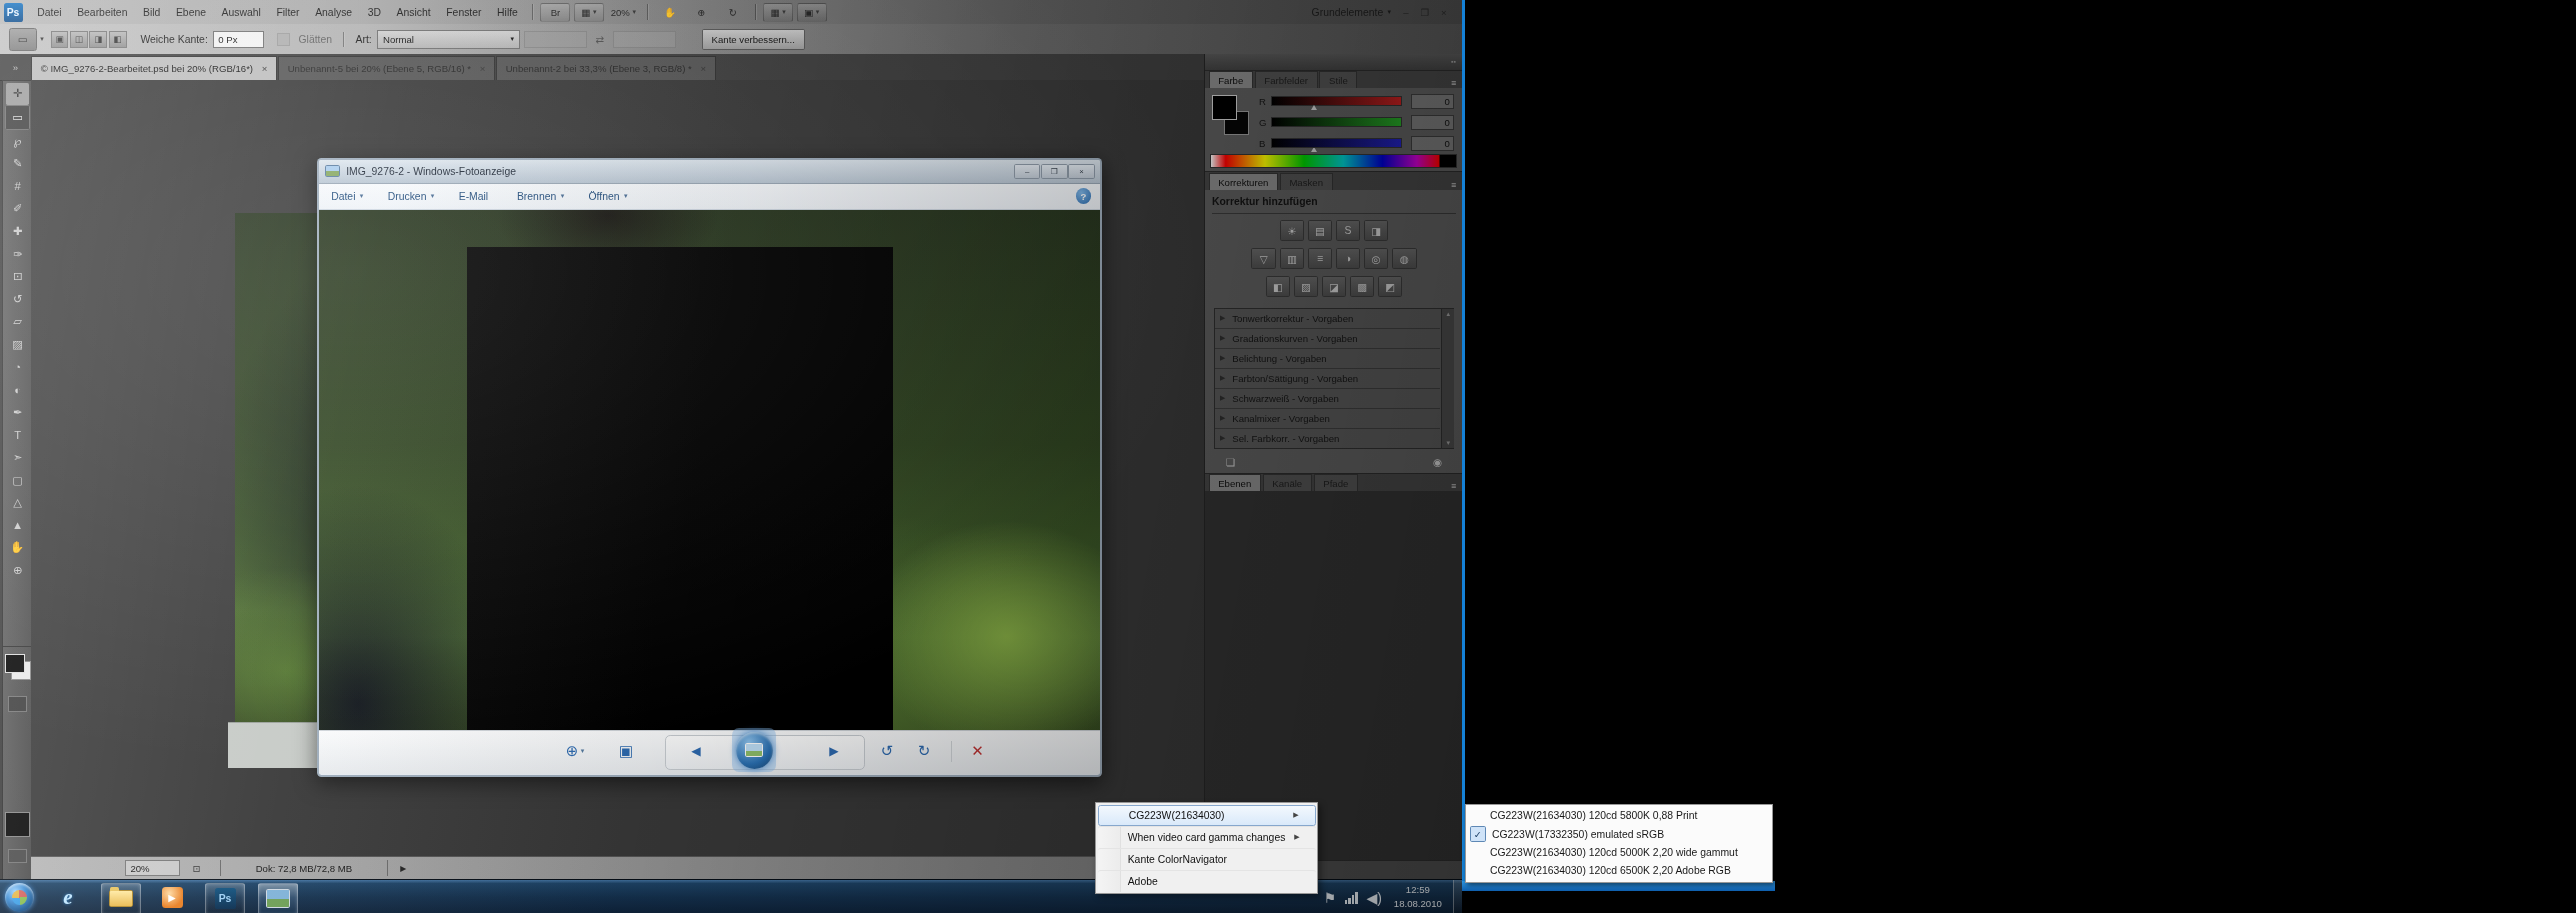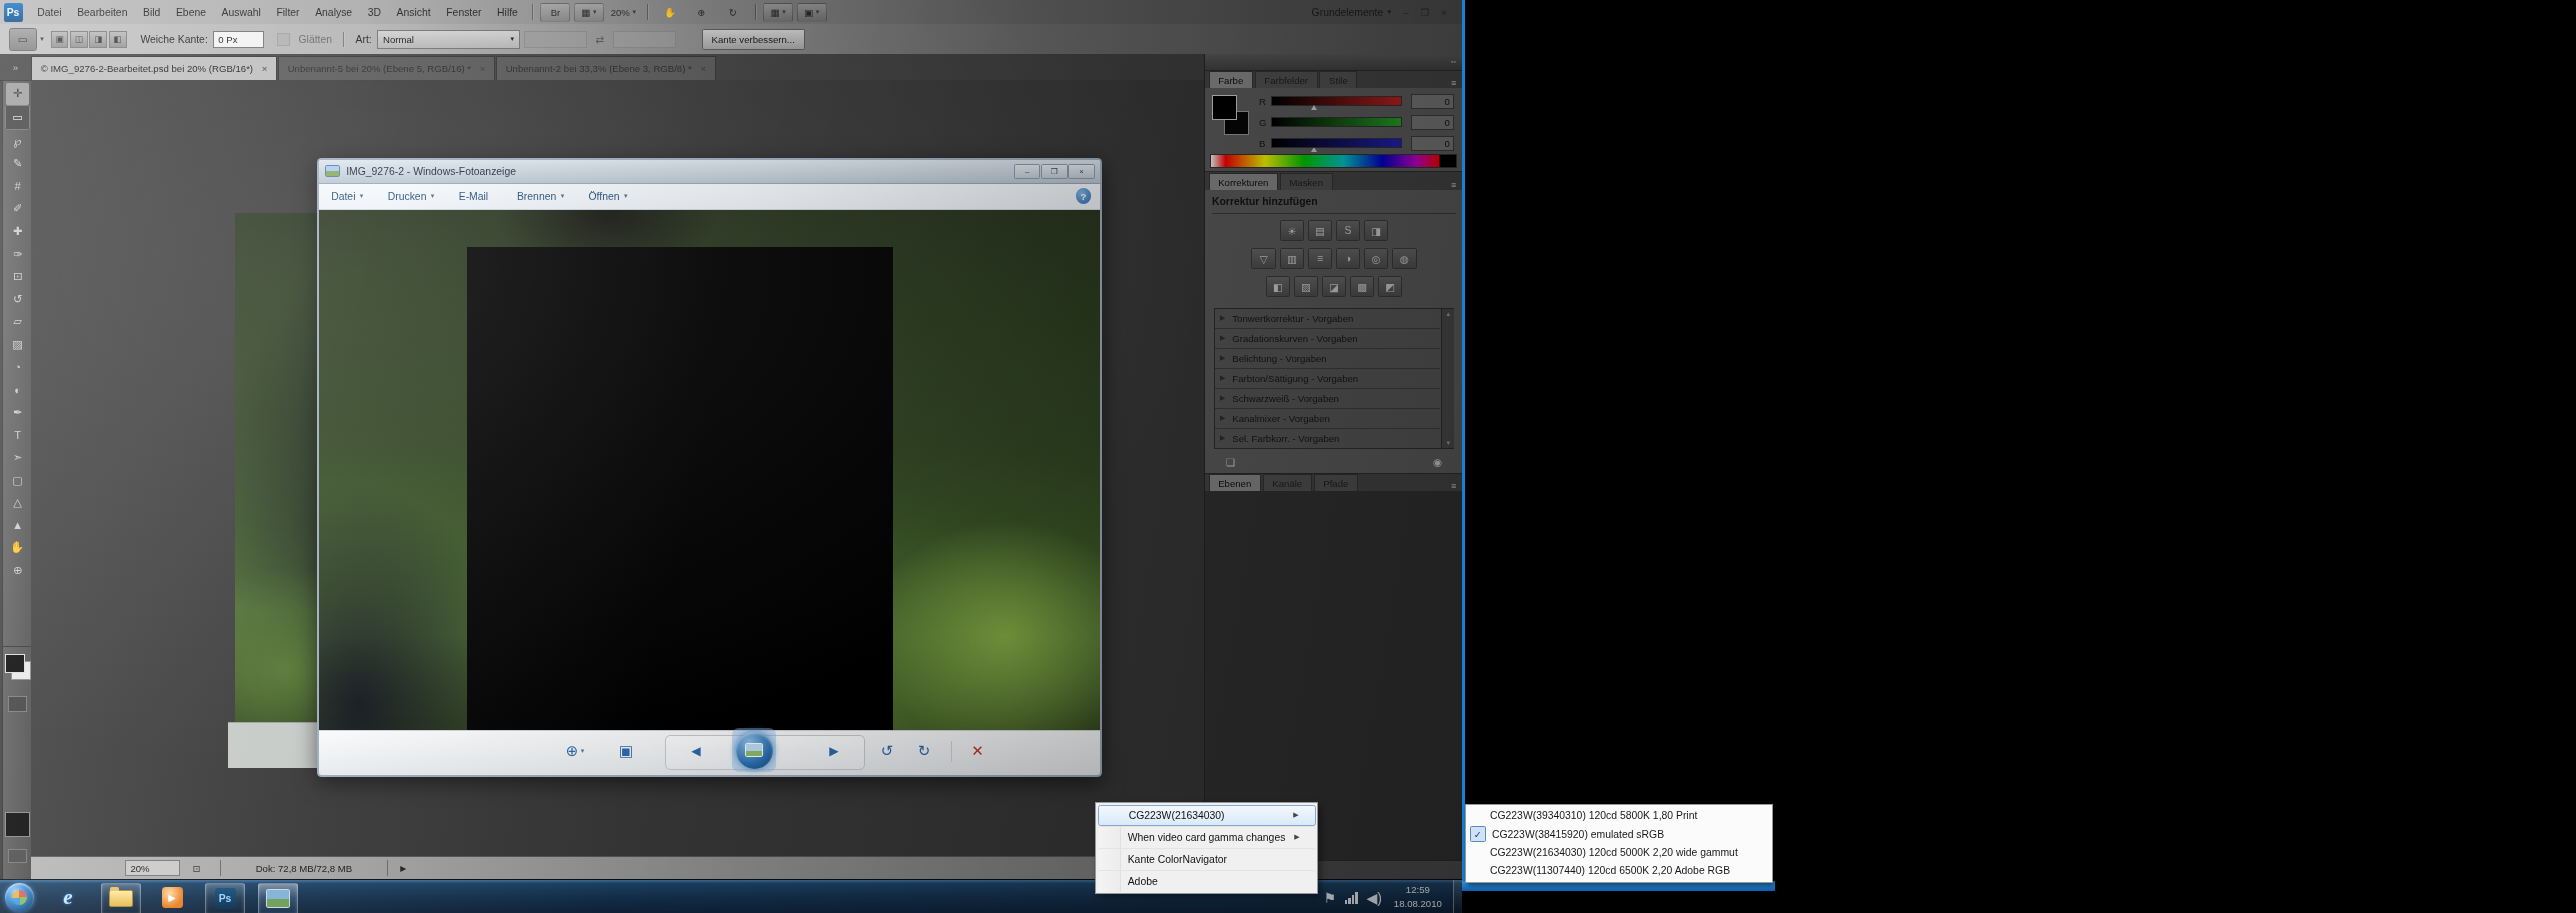--- a/index.html
+++ b/index.html
@@ -607,34 +607,34 @@
       </div>
   </div>
 
   <div class="mon-right">
     <div class="blue-edge"></div>
     <div class="blue-band"></div>
     <div class="pmenu2">
 
         <div class="pm-item">
           <span class="pm-check"></span>
-          <span>CG223W(39340310) 120cd 5800K 1,80 Print</span>
+          <span>CG223W(21634030) 120cd 5800K 0,88 Print</span>
         </div>
 
         <div class="pm-item checked">
           <span class="pm-check">✓</span>
-          <span>CG223W(38415920) emulated sRGB</span>
+          <span>CG223W(17332350) emulated sRGB</span>
         </div>
 
         <div class="pm-item">
           <span class="pm-check"></span>
           <span>CG223W(21634030) 120cd 5000K 2,20 wide gammut</span>
         </div>
 
         <div class="pm-item">
           <span class="pm-check"></span>
-          <span>CG223W(11307440) 120cd 6500K 2,20 Adobe RGB</span>
+          <span>CG223W(21634030) 120cd 6500K 2,20 Adobe RGB</span>
         </div>
       </div>
   </div>
 
 </div>
 
 
 </body></html>

